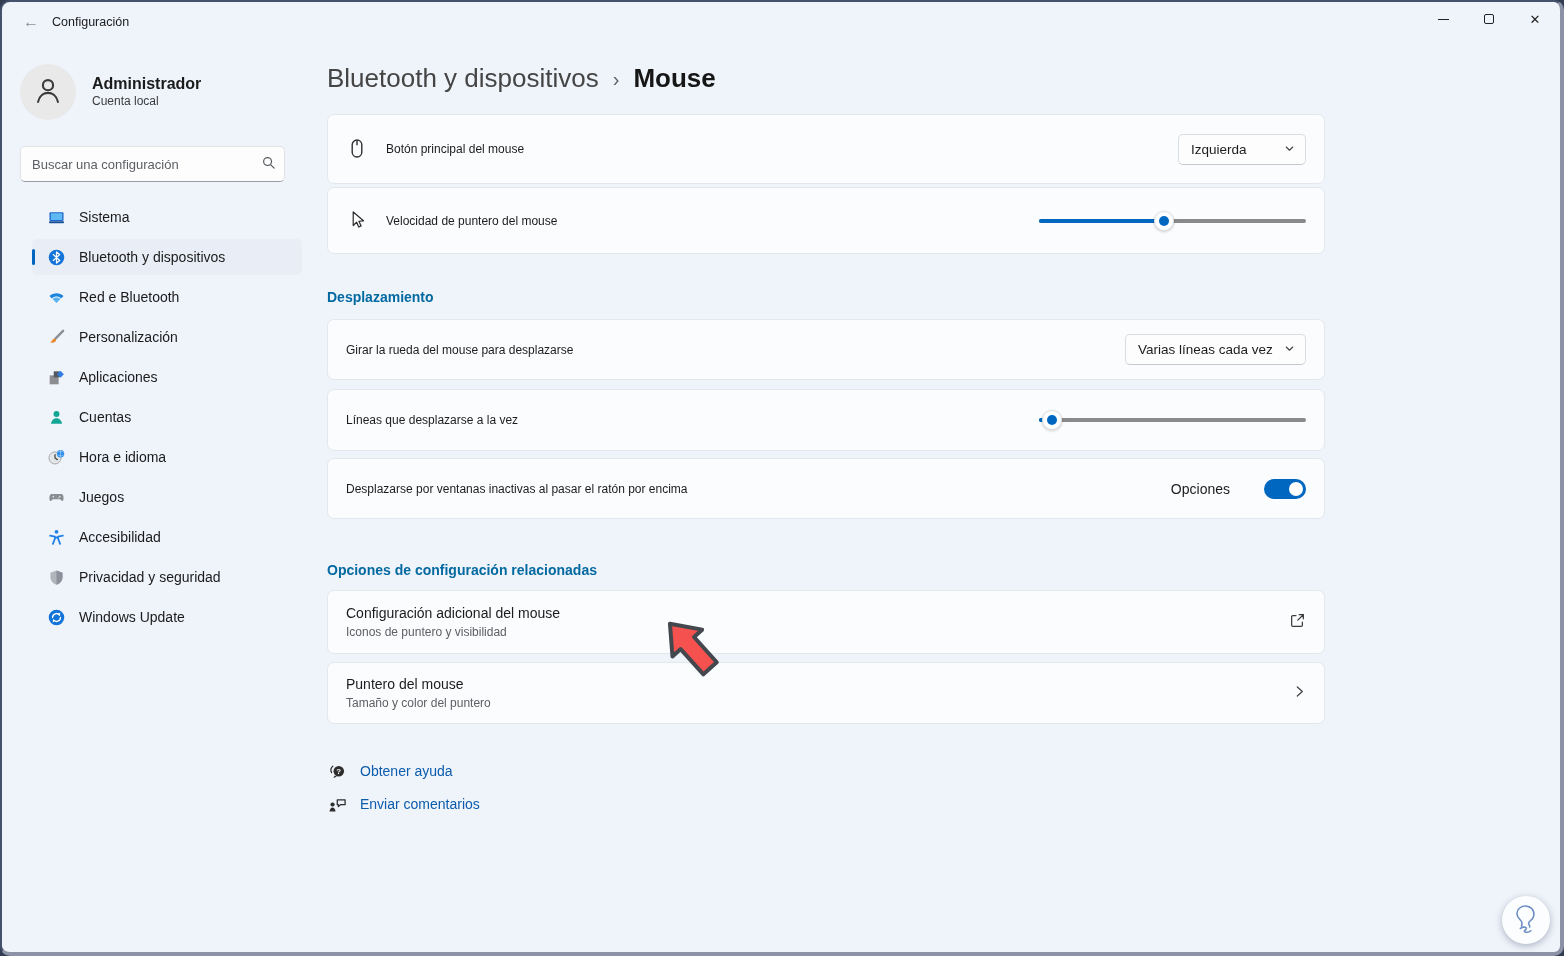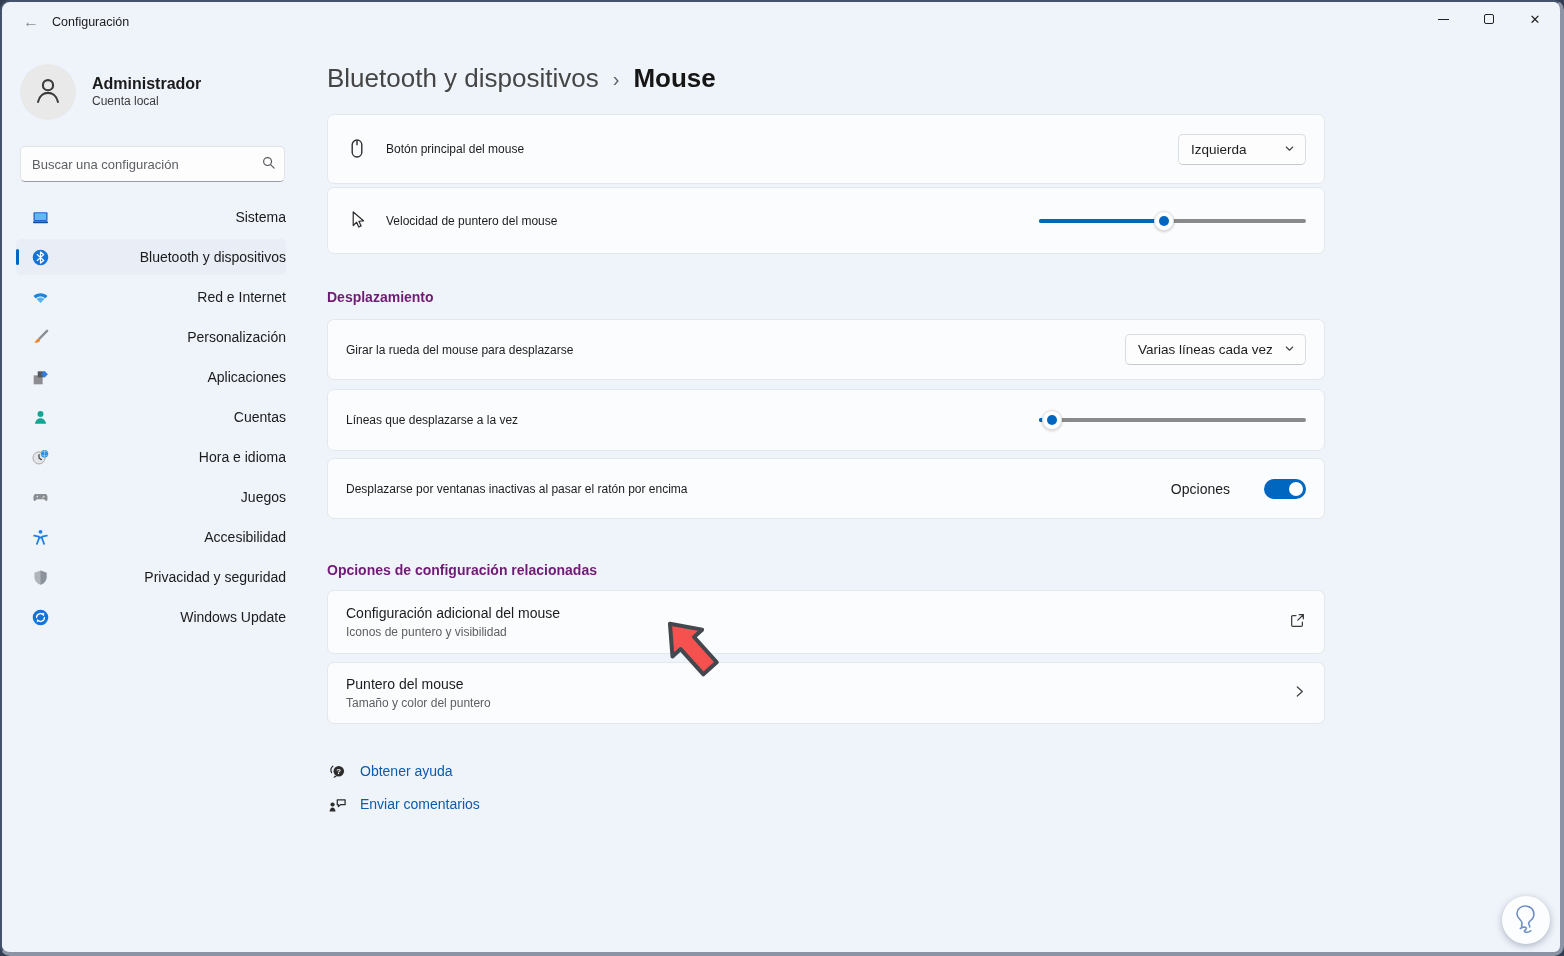--- a/index.html
+++ b/index.html
@@ -30,39 +30,39 @@
     display:flex;align-items:center;justify-content:center;}
   .user-name{position:absolute;left:90px;top:33px;font-size:16px;font-weight:bold;}
   .user-type{position:absolute;left:90px;top:52px;font-size:12px;color:#3c3c3c;}
   .searchbox{position:absolute;left:18px;top:104px;width:265px;height:36px;background:#fdfdfe;
     border:1px solid #e0e2e6;border-bottom:1px solid #9a9da3;border-radius:5px;
     display:flex;align-items:center;padding:0 8px 0 11px;}
   .searchbox input{flex:1;border:none;background:none;outline:none;font-size:13px;color:#1b1b1b;
     font-family:inherit;}
   .searchbox input::placeholder{color:#5c5f64;}
   .nav{position:absolute;left:14px;top:157px;right:16px;}
-  .nav-item{position:absolute;left:0;width:270px;height:36px;border-radius:5px;display:flex;align-items:center;
-    padding-left:16px;cursor:pointer;justify-content:space-between;}
+  .nav-item{position:absolute;left:16px;width:270px;height:36px;border-radius:5px;display:flex;align-items:center;
+    padding-left:16px;cursor:pointer;}
   .nav-item.selected{background:#e9edf5;}
   .accent-pill{position:absolute;left:0;top:10px;width:3px;height:16px;border-radius:2px;background:var(--accent);}
   .nav-icon{width:17px;height:17px;display:flex;align-items:center;justify-content:center;margin-right:14px;}
   .nav-icon svg{width:17px;height:17px;}
   .nav-label{font-size:14px;color:#1b1b1b;white-space:nowrap;}
   
   .breadcrumb{position:absolute;left:325px;top:58px;height:36px;display:flex;align-items:center;gap:14px;
     font-size:26px;}
   .crumb-parent{color:#454545;cursor:pointer;}
   .crumb-sep{color:#5f5f5f;font-size:20px;padding-top:3px;}
   .crumb-current{color:#161616;font-weight:bold;}
   .card{position:absolute;left:325px;width:998px;background:#fbfcfe;border:1px solid #e3e7ee;border-radius:7px;
     display:flex;align-items:center;padding:0 18px;}
   .card-icon{width:22px;height:22px;display:flex;align-items:center;justify-content:center;margin-right:18px;}
   .card-label{font-size:12px;color:#1c1c1c;}
   .card-right{margin-left:auto;display:flex;align-items:center;}
-  .section-header{position:absolute;left:325px;font-size:14px;font-weight:bold;color:#701a75;}
+  .section-header{position:absolute;left:325px;font-size:14px;font-weight:bold;color:#0369a1;}
   .dropdown{display:flex;align-items:center;justify-content:space-between;background:#fdfdfe;
     border:1px solid #d9dce2;border-bottom-color:#c6c9cf;border-radius:5px;height:31px;
     padding:0 10px 0 12px;font-size:13.5px;color:#1c1c1c;gap:10px;cursor:pointer;font-family:Liberation Sans, sans-serif;}
   .slider{position:relative;width:267px;height:22px;cursor:pointer;}
   .slider-track{position:absolute;top:9px;left:0;width:100%;height:4px;border-radius:2px;background:#8a8a8a;}
   .slider-fill{position:absolute;top:9px;left:0;height:4px;border-radius:2px;background:var(--accent);}
   .slider-thumb{position:absolute;top:11px;width:20px;height:20px;transform:translate(-50%,-50%);
     background:#fff;border:1px solid #dfe2e7;border-radius:50%;box-shadow:0 1px 3px rgba(0,0,0,.2);}
   .slider-thumb::after{content:"";position:absolute;inset:4px;background:var(--accent);border-radius:50%;}
   .toggle-status{font-size:14px;color:#1c1c1c;margin-right:34px;}
@@ -141,21 +141,21 @@
         </span>
         <span class="nav-label">Bluetooth y dispositivos</span>
       </div>
       <div class="nav-item" style="top:80px">
         <span class="nav-icon">
           <svg viewBox="0 0 16 16">
               <path d="M1.4 6.6 C5 3 11 3 14.6 6.6 L12.3 8.9 C9.9 6.6 6.1 6.6 3.7 8.9 Z" fill="#1b85de"></path>
               <path d="M4.3 9.5 C6.4 7.6 9.6 7.6 11.7 9.5 L8 13.2 Z" fill="#58b2ef"></path>
             </svg>
         </span>
-        <span class="nav-label">Red e Internet</span>
+        <span class="nav-label">Red e Bluetooth</span>
       </div>
       <div class="nav-item" style="top:120px">
         <span class="nav-icon">
           <svg viewBox="0 0 16 16">
               <path d="M14.2 1.8 L7 9" stroke="#8b9097" stroke-width="2.3" stroke-linecap="round"></path>
               <path d="M6.2 8.6 C4.4 9.2 4 11.2 2.2 12.6 C4.6 13.5 7 12.8 7.8 10.4 Z" fill="#e8872b"></path>
             </svg>
         </span>
         <span class="nav-label">Personalización</span>
       </div>

